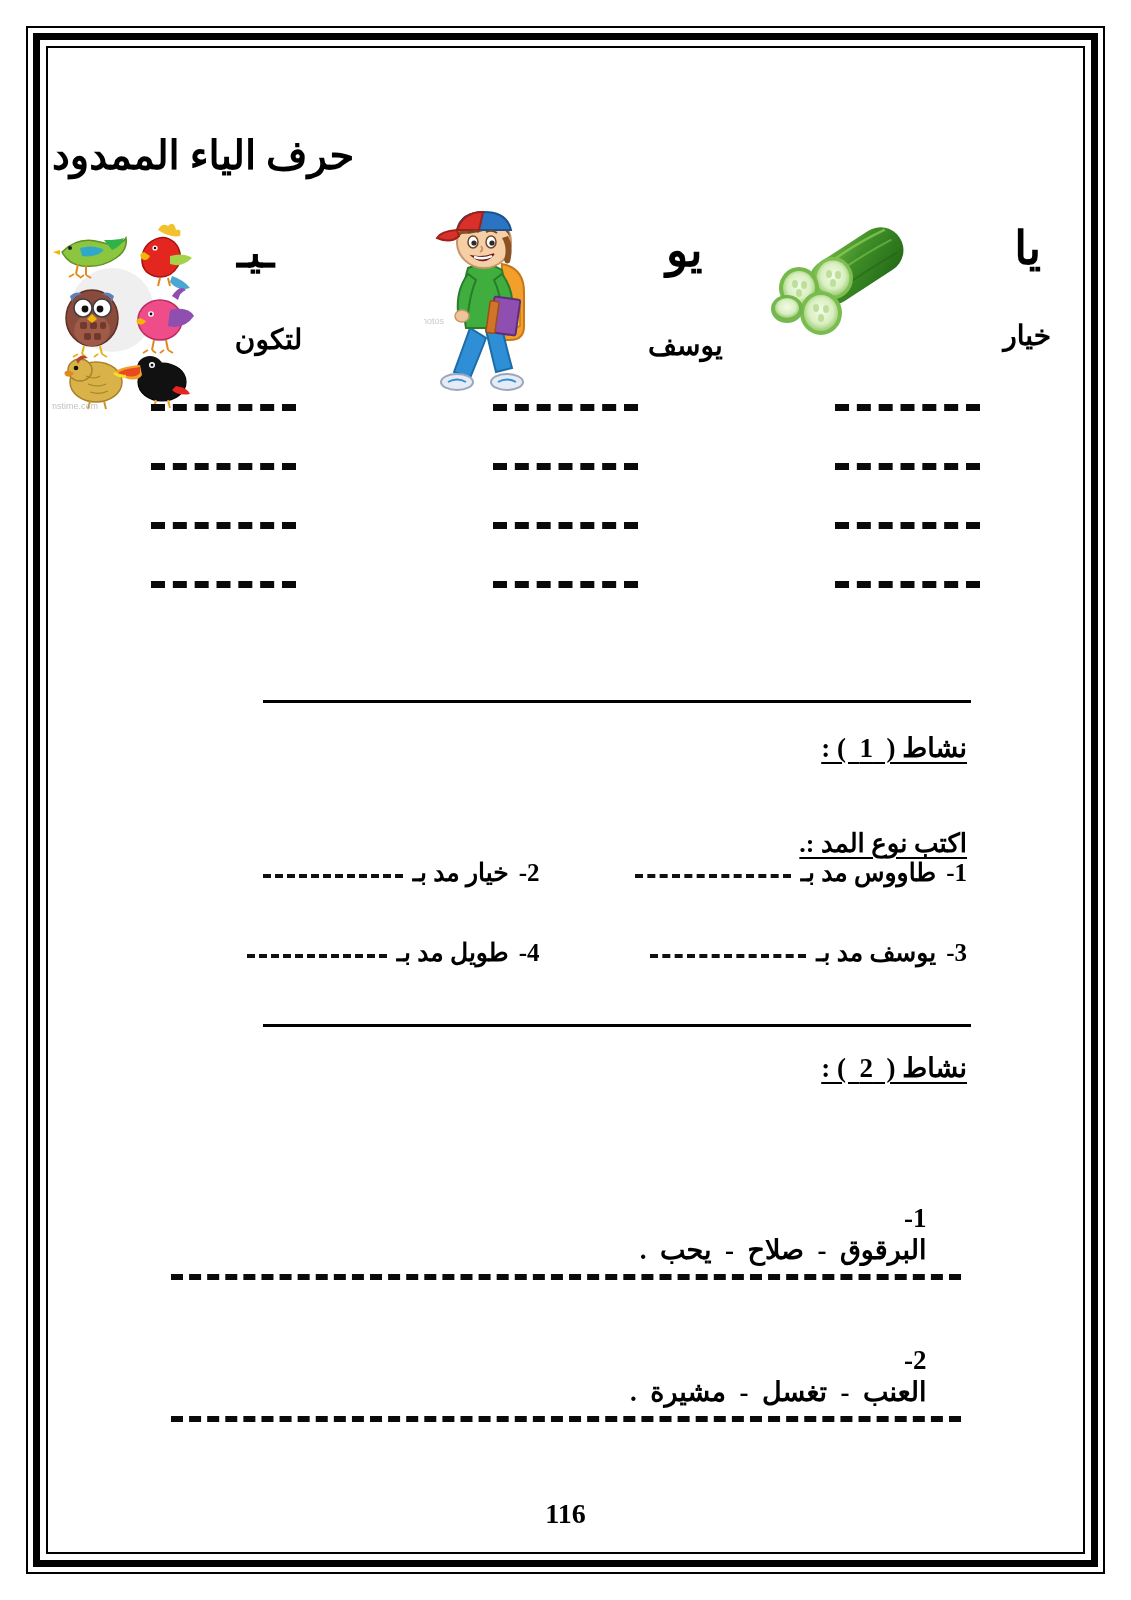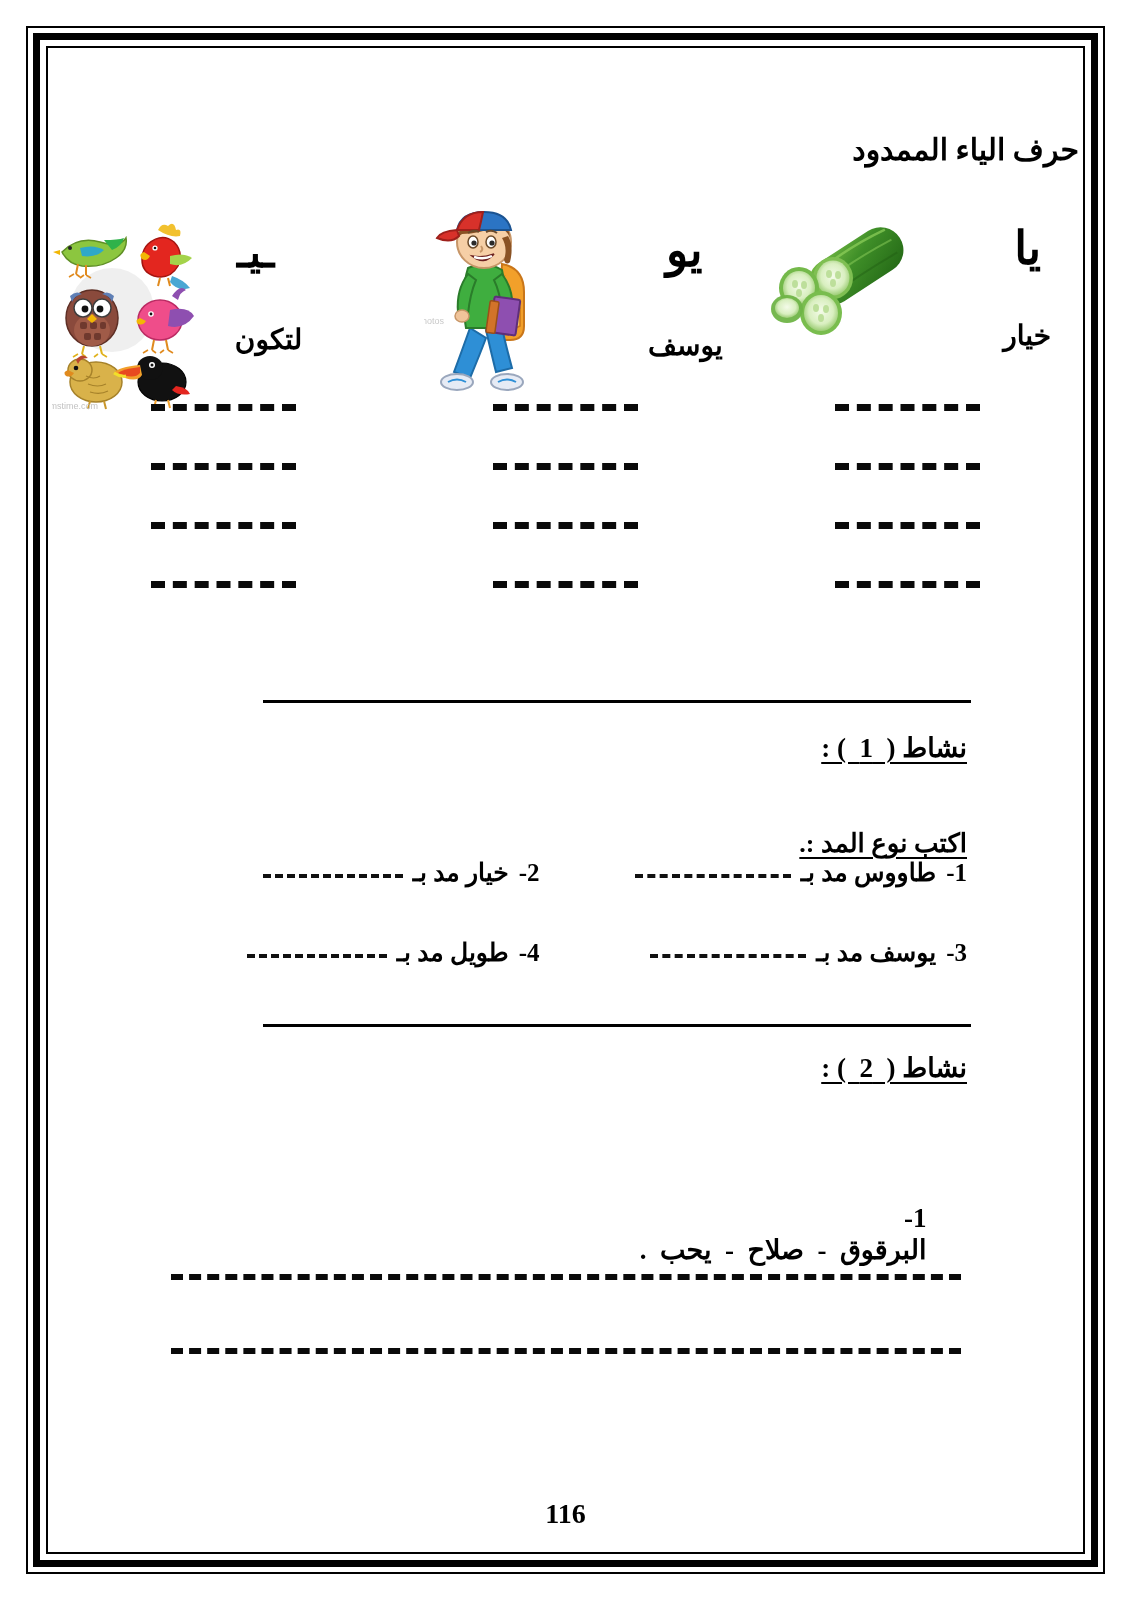--- a/index.html
+++ b/index.html
@@ -53,24 +53,24 @@
     height: 1496px;
     direction: rtl;
   }
 
   
   .worksheet-title {
     position: absolute;
     top: 80px;
     left: 0;
     width: 100%;
-    text-align: right;
+    text-align: left;
     font-family: "Liberation Serif", "DejaVu Serif", serif;
     font-weight: bold;
-    font-size: 30px;
+    font-size: 40px;
     letter-spacing: 0px;
     direction: rtl;
   }
 
   
   .forms-row {
     position: absolute;
     top: 150px;
     left: 0;
     width: 100%;
@@ -553,20 +553,24 @@
   <div class="activity-head act2-head">نشاط (  2  ) :</div>
 
   <div class="act2-items">
     <div class="act2-q">
       <span>1-</span>
       <span>البرقوق  -  صلاح  -  يحب  .</span>
     </div>
     <div class="answer-wrap">
       <div class="answer-line"></div>
     </div>
+    <div class="act2-q">
+      <span>2-</span>
+      <span>العنب  -  تغسل  -  مشيرة  .</span>
+    </div>
     <div class="answer-wrap">
       <div class="answer-line"></div>
     </div>
   </div>
 
   <div class="page-number">116</div>
 
 </div>
 
 </body></html>

